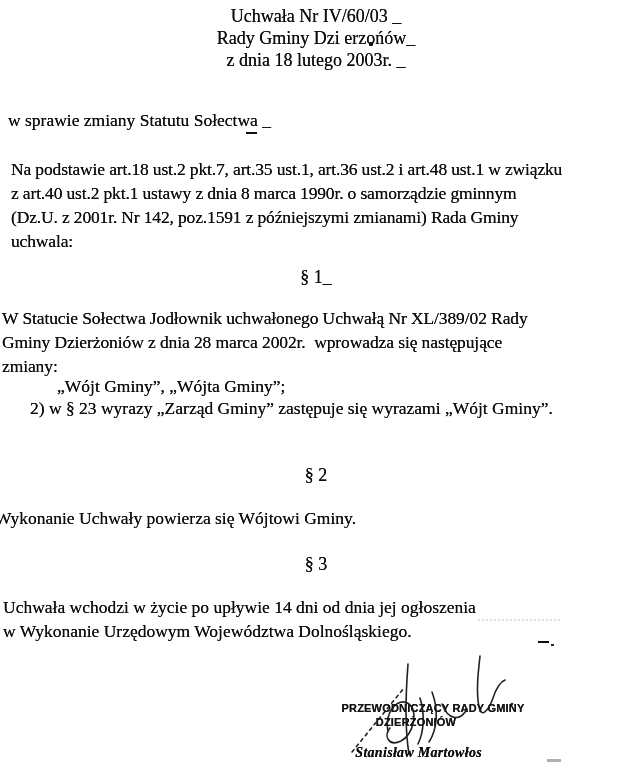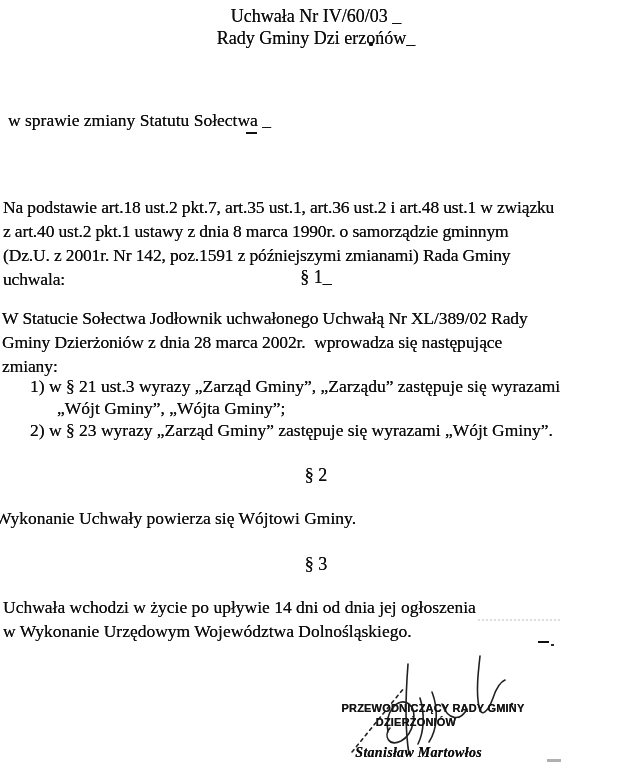--- a/index.html
+++ b/index.html
@@ -20,25 +20,24 @@
     top: 5px; left: 0; right: 0;
     text-align: center;
     font-size: 18px;
     line-height: 22px;
   }
   .subject {
     top: 110px; left: 8px;
     font-size: 17.5px;
   }
   .preamble {
-    top: 157px; left: 3px; right: 0;
+    top: 157px; left: 11px; right: 0;
     font-size: 17.5px;
     line-height: 24px;
     letter-spacing: -0.15px;
-    margin-top: 38px;
   }
   .sec-heading {
     left: 0; right: 0;
     text-align: center;
     font-size: 18px;
   }
   .h1 { top: 267px; }
   .h2 { top: 465px; }
   .h3 { top: 554px; }
   .intro {
@@ -99,41 +98,41 @@
   .art-corner  { left: 547px; top: 759px; width: 14px; height: 3px; background:#8f8f8f; opacity:.7; }
 </style>
 </head>
 <body>
 
 <div class="page">
 
   <header class="abs doc-header">
     <div class="line">Uchwała Nr IV/60/03 _</div>
     <div class="line">Rady Gminy Dzi erzońów_</div>
+    <div class="line">z dnia 18 lutego 2003r. _</div>
   </header>
 
   <div class="abs subject line">w sprawie zmiany Statutu Sołectwa _</div>
 
   <div class="abs preamble">
     <div class="line">Na podstawie art.18 ust.2 pkt.7, art.35 ust.1, art.36 ust.2 i art.48 ust.1 w związku</div>
     <div class="line">z art.40 ust.2 pkt.1 ustawy z dnia 8 marca 1990r. o samorządzie gminnym</div>
     <div class="line">(Dz.U. z 2001r. Nr 142, poz.1591 z późniejszymi zmianami) Rada Gminy</div>
     <div class="line">uchwala:</div>
   </div>
 
   <div class="abs sec-heading h1 line">§ 1_</div>
 
   <div class="abs intro">
     <div class="line">W Statucie Sołectwa Jodłownik uchwałonego Uchwałą Nr XL/389/02 Rady</div>
     <div class="line">Gminy Dzierżoniów z dnia 28 marca 2002r.  wprowadza się następujące</div>
     <div class="line">zmiany:</div>
   </div>
 
   <div class="abs changes-list">
-    <div class="line li-first">1) w § 21 ust.3 wyrazy „Zarząd Gminy”, „Zarządu” zastępuje się wyrazami</div>
     <div class="line li-cont">„Wójt Gminy”, „Wójta Gminy”;</div>
     <div class="line li-first">2) w § 23 wyrazy „Zarząd Gminy” zastępuje się wyrazami „Wójt Gminy”.</div>
   </div>
 
   <div class="abs sec-heading h2 line">§ 2</div>
   <div class="abs body2 line">Wykonanie Uchwały powierza się Wójtowi Gminy.</div>
 
   <div class="abs sec-heading h3 line">§ 3</div>
 
   <div class="abs body3">

